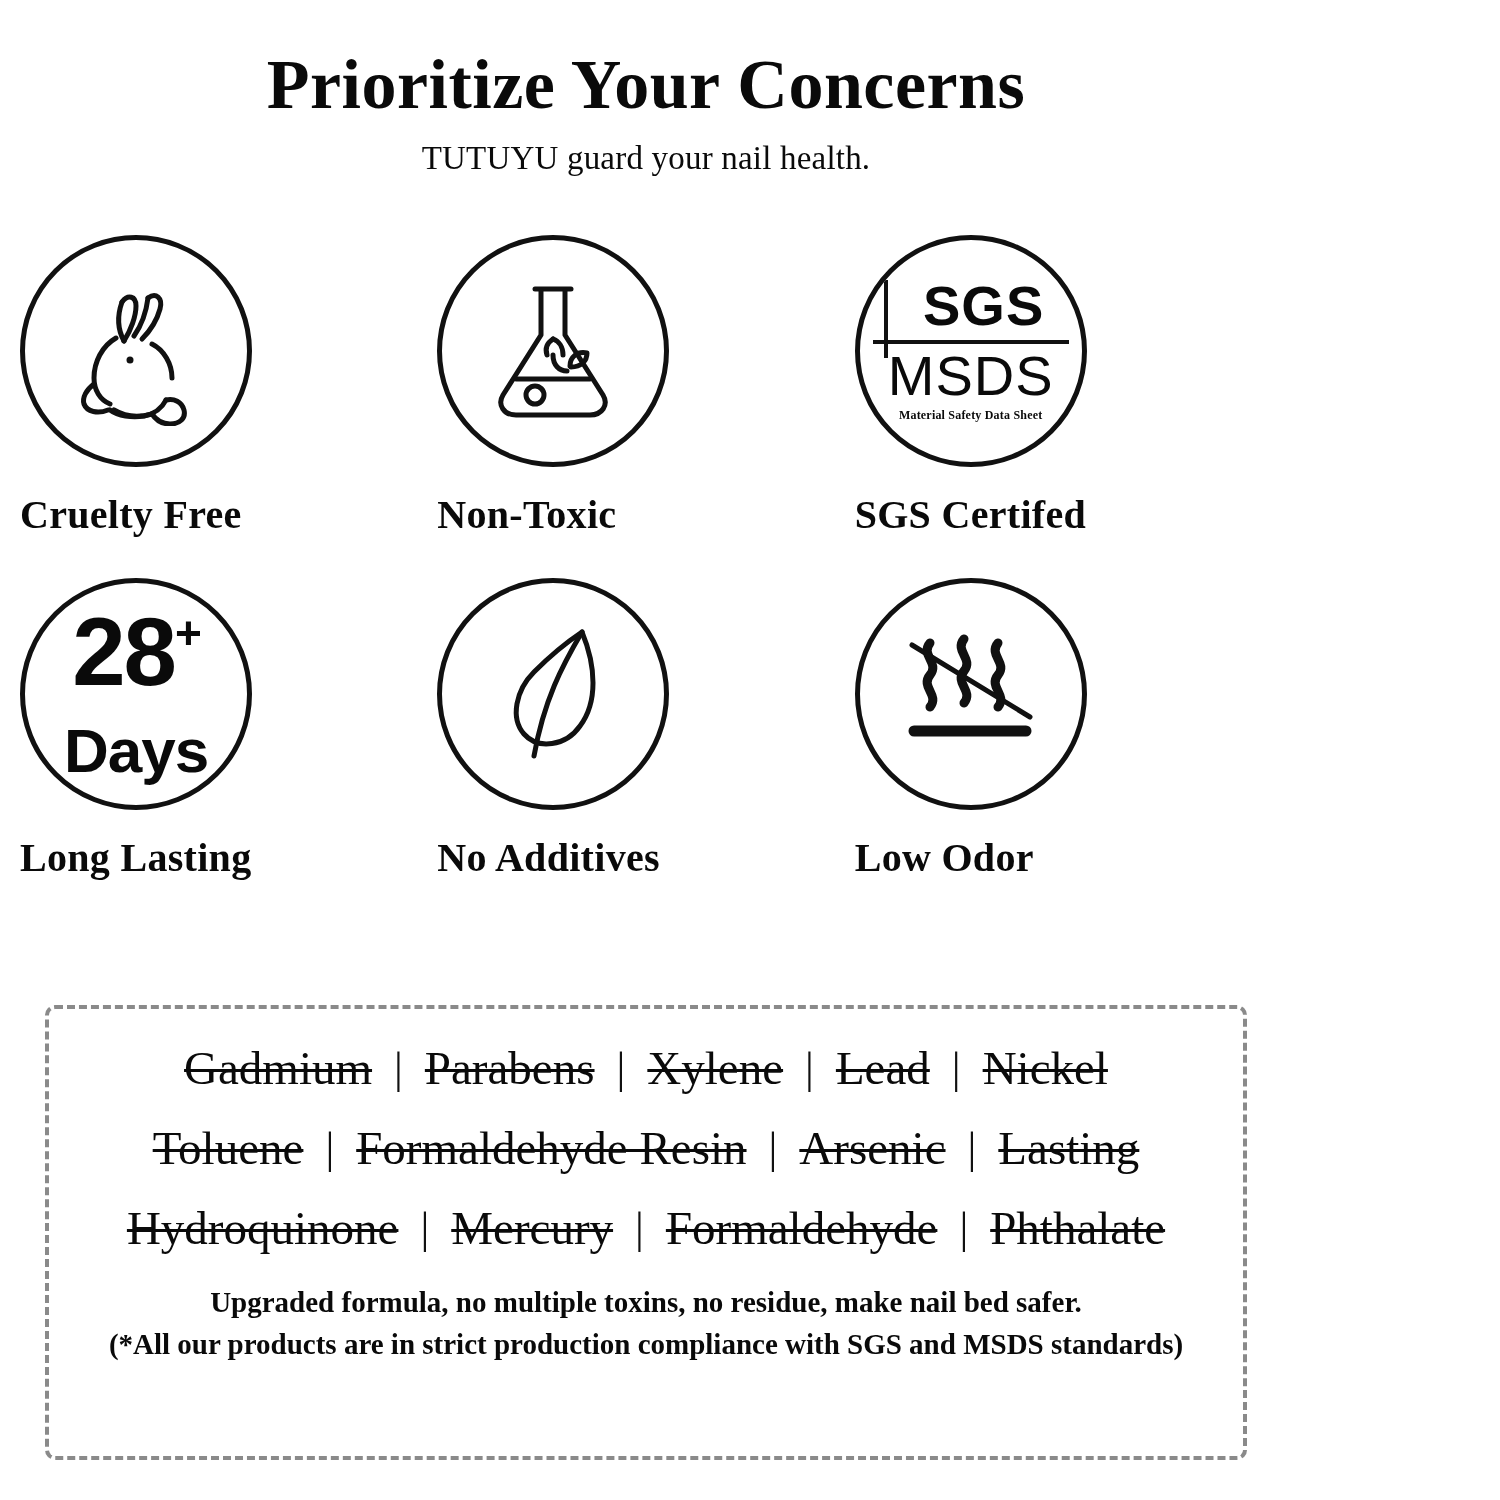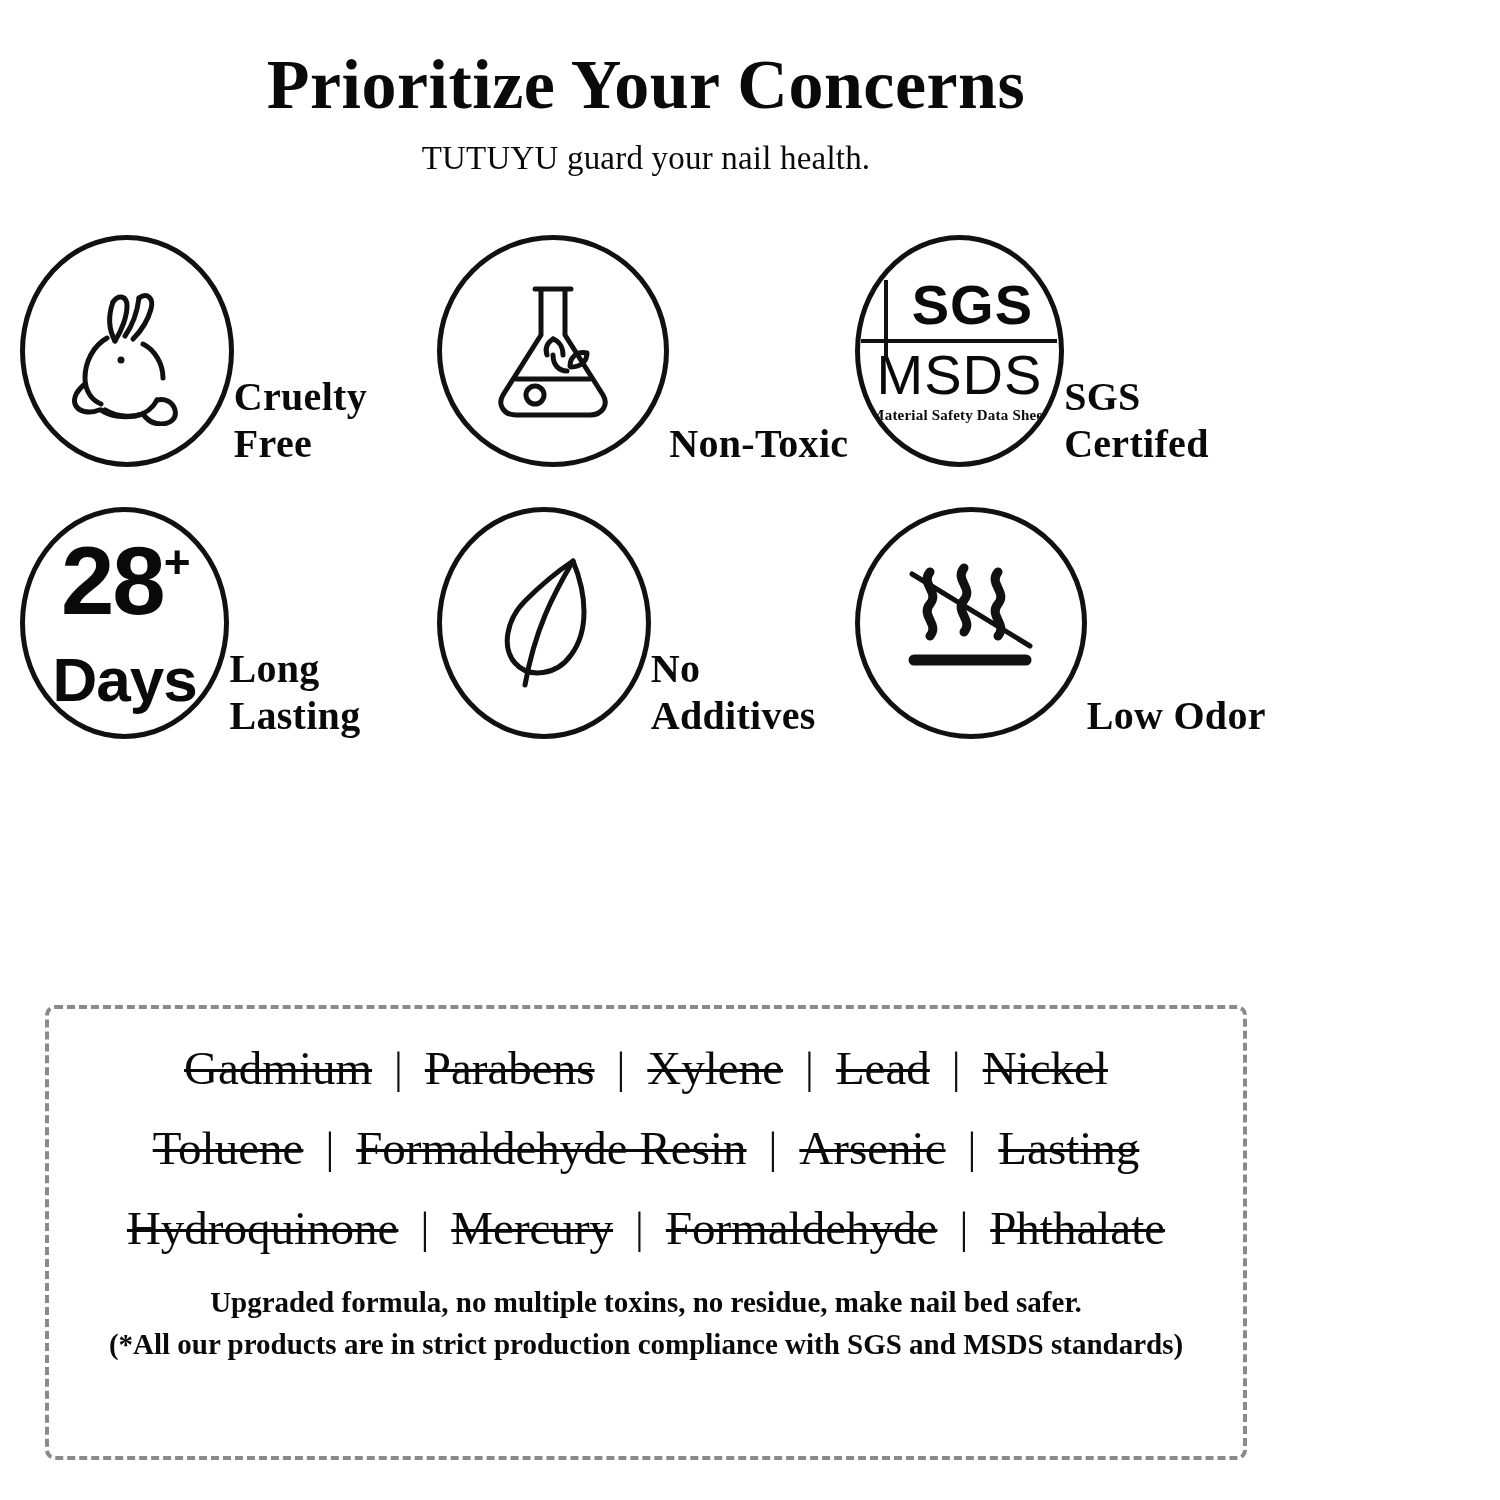--- a/index.html
+++ b/index.html
@@ -42,22 +42,22 @@
   }
 
   .badges {
     margin-top: 58px;
     display: grid;
     grid-template-columns: repeat(3, 1fr);
     row-gap: 40px;
   }
   .badge {
     display: flex;
-    flex-direction: row;
-    align-items: flex-end;
+    flex-direction: column;
+    align-items: flex-start;
   }
   .circle {
     width: 232px;
     height: 232px;
     border-radius: 50%;
     border: 5px solid #111;
     display: flex;
     align-items: center;
     justify-content: center;
     box-sizing: border-box;
@@ -99,21 +99,21 @@
   .sgs .sgs-mid {
     font-family: "Liberation Sans", sans-serif;
     font-weight: 400;
     font-size: 56px;
     line-height: 1;
     letter-spacing: 1px;
   }
   .sgs .sgs-sub {
     font-family: "Liberation Serif", serif;
     font-weight: 700;
-    font-size: 15px;
+    font-size: 12px;
     letter-spacing: 0.2px;
     margin-top: 4px;
   }
   .sgs .vtick {
     position: absolute;
     left: 24px;
     top: 40px;
     width: 4px;
     height: 78px;
     background: #111;

